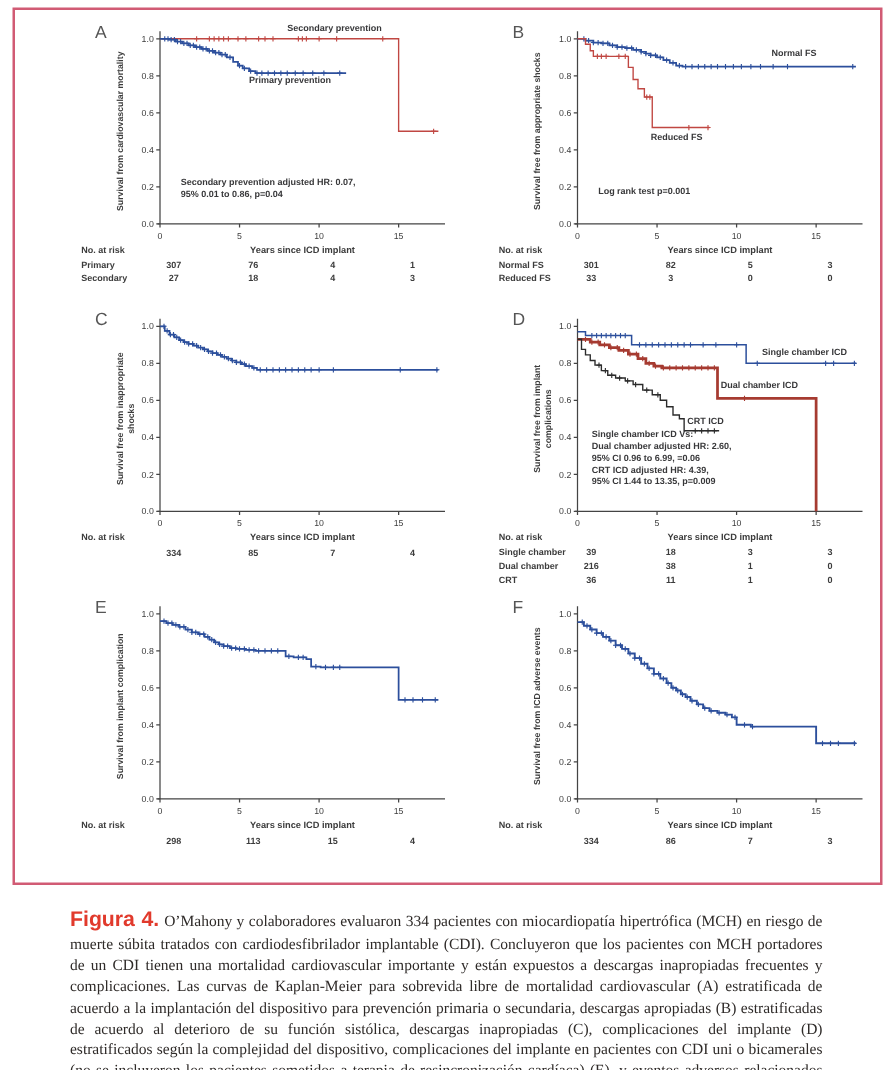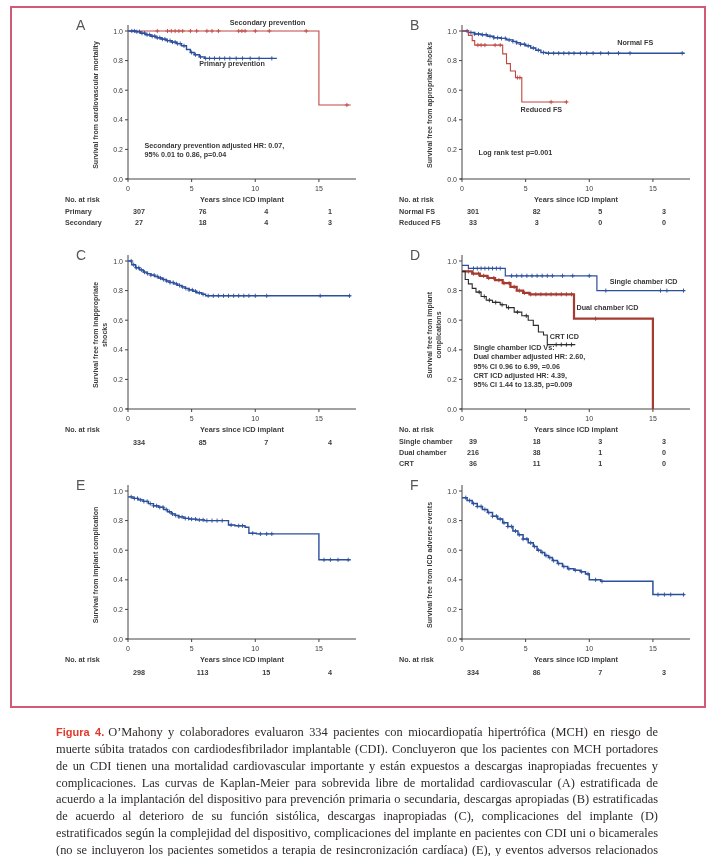--- a/index.html
+++ b/index.html
@@ -5,21 +5,21 @@
   html,body{margin:0;padding:0;background:#ffffff;}
   .page{width:716px;height:856px;background:#fff;position:relative;overflow:hidden;
         font-family:"Liberation Sans",sans-serif;}
   .figure-box{margin:6px 10px 0 10px;border:2px solid #d15b74;background:#fff;
               display:grid;grid-template-columns:300px 300px;column-gap:34px;
               padding:5px 6px 3px 52px;}
   .figure-box svg{display:block;}
   svg text{font-family:"Liberation Sans",sans-serif;}
   .caption{margin:16px 58px 0 56px;font-family:"Liberation Serif",serif;
            font-size:12.4px;line-height:1.36;color:#2e2a28;text-align:justify;}
-  .cap-label{color:#e13a2c;font-weight:bold;margin-right:4px;font-family:"Liberation Sans",sans-serif;font-size:11px;}
+  .cap-label{color:#e13a2c;font-weight:bold;margin-right:4px;font-family:"Liberation Sans",sans-serif;font-size:17px;}
 </style>
 </head>
 <body>
 
 <div class="page">
   <div class="figure-box">
     <svg width="300" height="230" viewBox="0 0 300 230">
         <text x="12" y="17" fill="#555" font-size="14">A</text>
         <text x="34" y="92" fill="#3c3c3c" font-size="7" font-weight="bold" text-anchor="middle" transform="rotate(-90 34 92)">Survival from cardiovascular mortality</text>
         <path d="M64 12 V166 M62 166 H292" stroke="#444" stroke-width="1" fill="none"></path>

